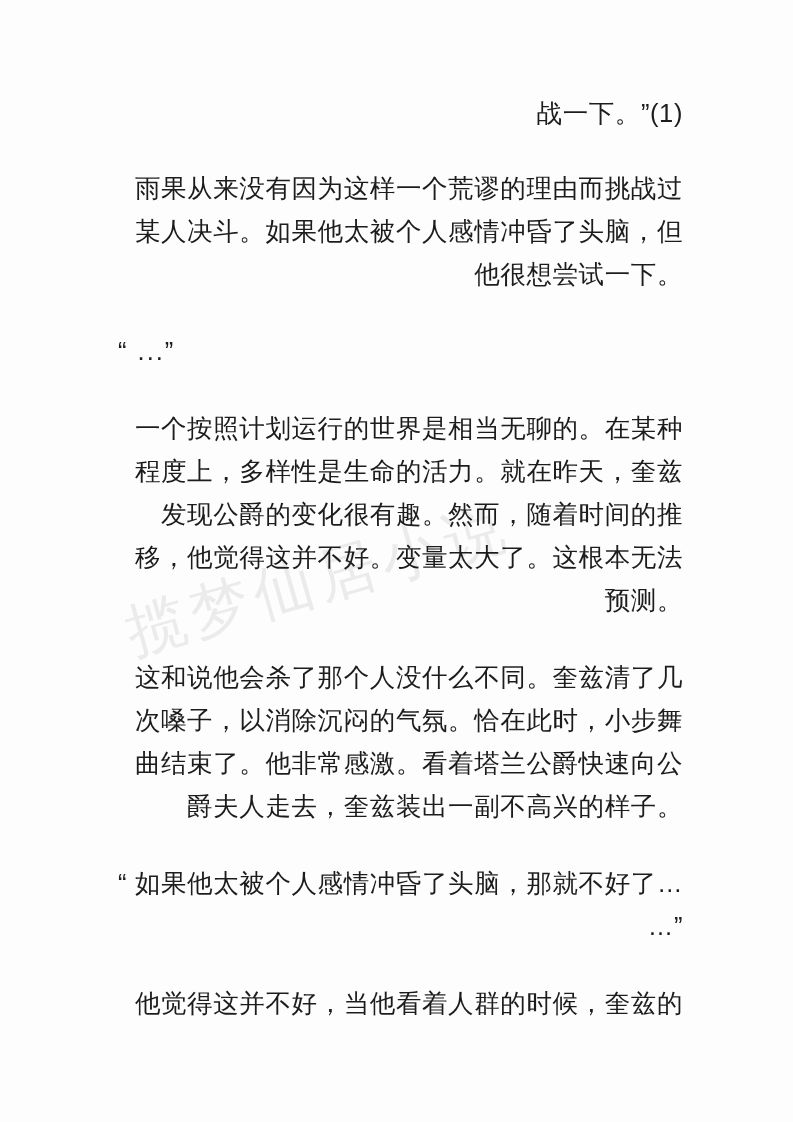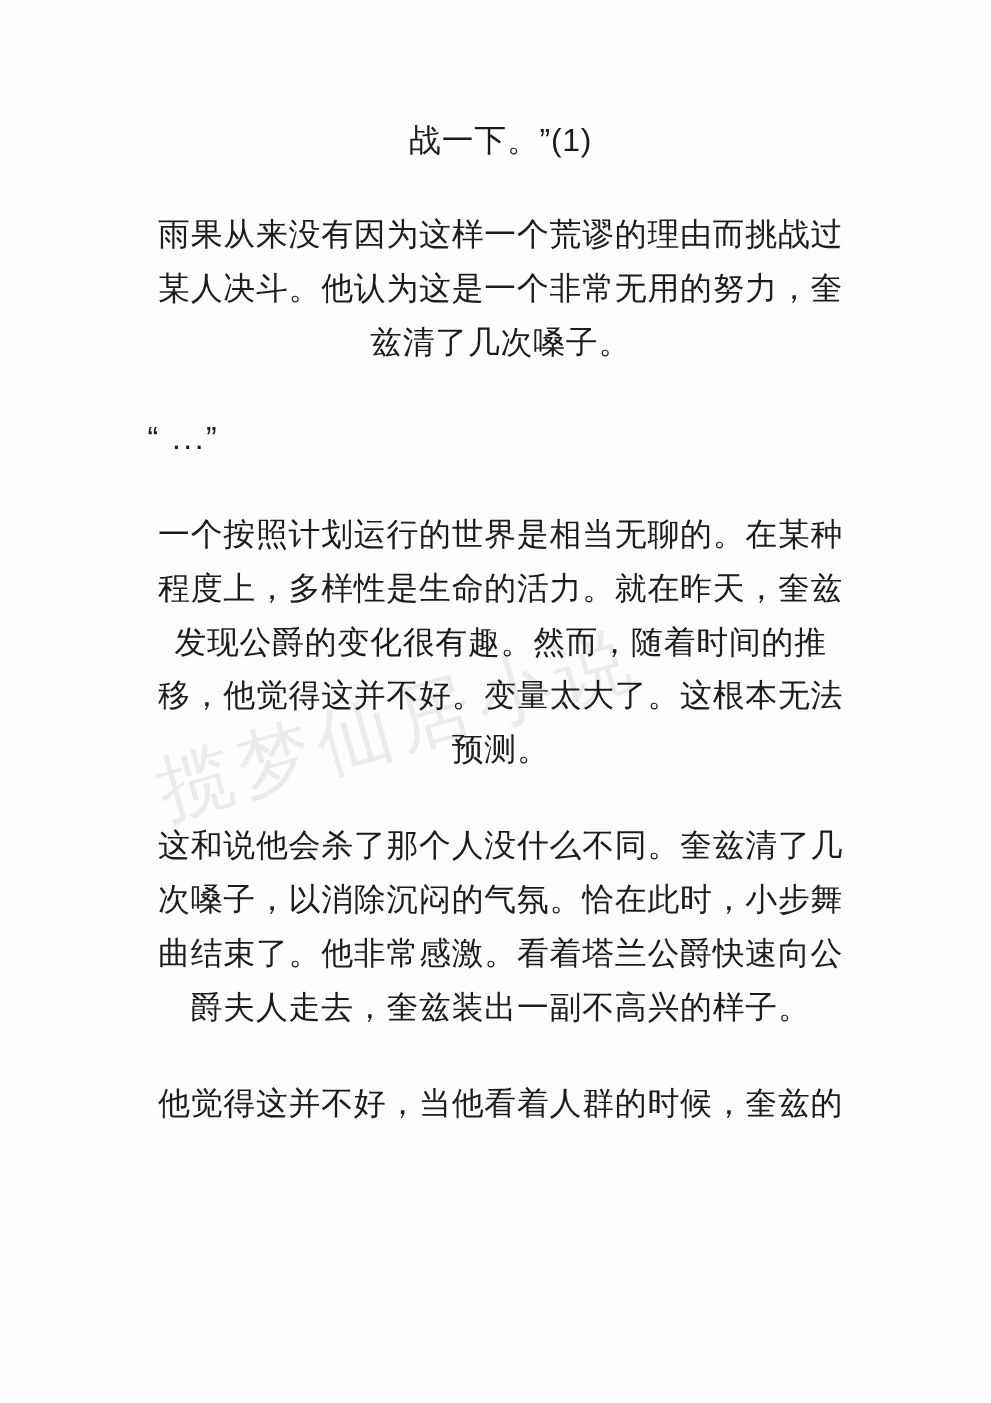--- a/index.html
+++ b/index.html
@@ -35,21 +35,21 @@
     user-select: none;
     pointer-events: none;
     white-space: nowrap;
     font-weight: 500;
   }
   .para {
     font-size: 25.5px;
     line-height: 43px;
     letter-spacing: 0.6px;
     margin: 0 0 34px 0;
-    text-align: center;
+    text-align: right;
     color: #1c1c1c;
     font-weight: 400;
   }
   .para.tight {
     margin-bottom: 32px;
   }
   .quote-ellipsis {
     font-size: 25.5px;
     line-height: 43px;
     letter-spacing: 2px;
@@ -64,20 +64,21 @@
 </style>
 </head>
 <body>
 
 <div class="page">
 
   <div class="watermark">揽梦仙居小说</div>
 
   <div class="body-wrap">
     <p class="para tight">战一下。”(1)</p>
-    <p class="para">雨果从来没有因为这样一个荒谬的理由而挑战过某人决斗。他认为这是一个非常无用的努力，奎兹清了几次嗓子。</p>
+    <p class="para">雨果从来没有因为这样一个荒谬的理由而挑战过某人决斗。如果他太被个人感情冲昏了头脑，但他很想尝试一下。</p>
     <p class="quote-ellipsis">“ ...”</p>
     <p class="para">一个按照计划运行的世界是相当无聊的。在某种程度上，多样性是生命的活力。就在昨天，奎兹发现公爵的变化很有趣。然而，随着时间的推移，他觉得这并不好。变量太大了。这根本无法预测。</p>
     <p class="para">这和说他会杀了那个人没什么不同。奎兹清了几次嗓子，以消除沉闷的气氛。恰在此时，小步舞曲结束了。他非常感激。看着塔兰公爵快速向公爵夫人走去，奎兹装出一副不高兴的样子。</p>
+    <p class="para">“ 如果他太被个人感情冲昏了头脑，那就不好了… …”</p>
     <p class="para">他觉得这并不好，当他看着人群的时候，奎兹的</p>
   </div>
 
 </div>
 
 </body></html>

